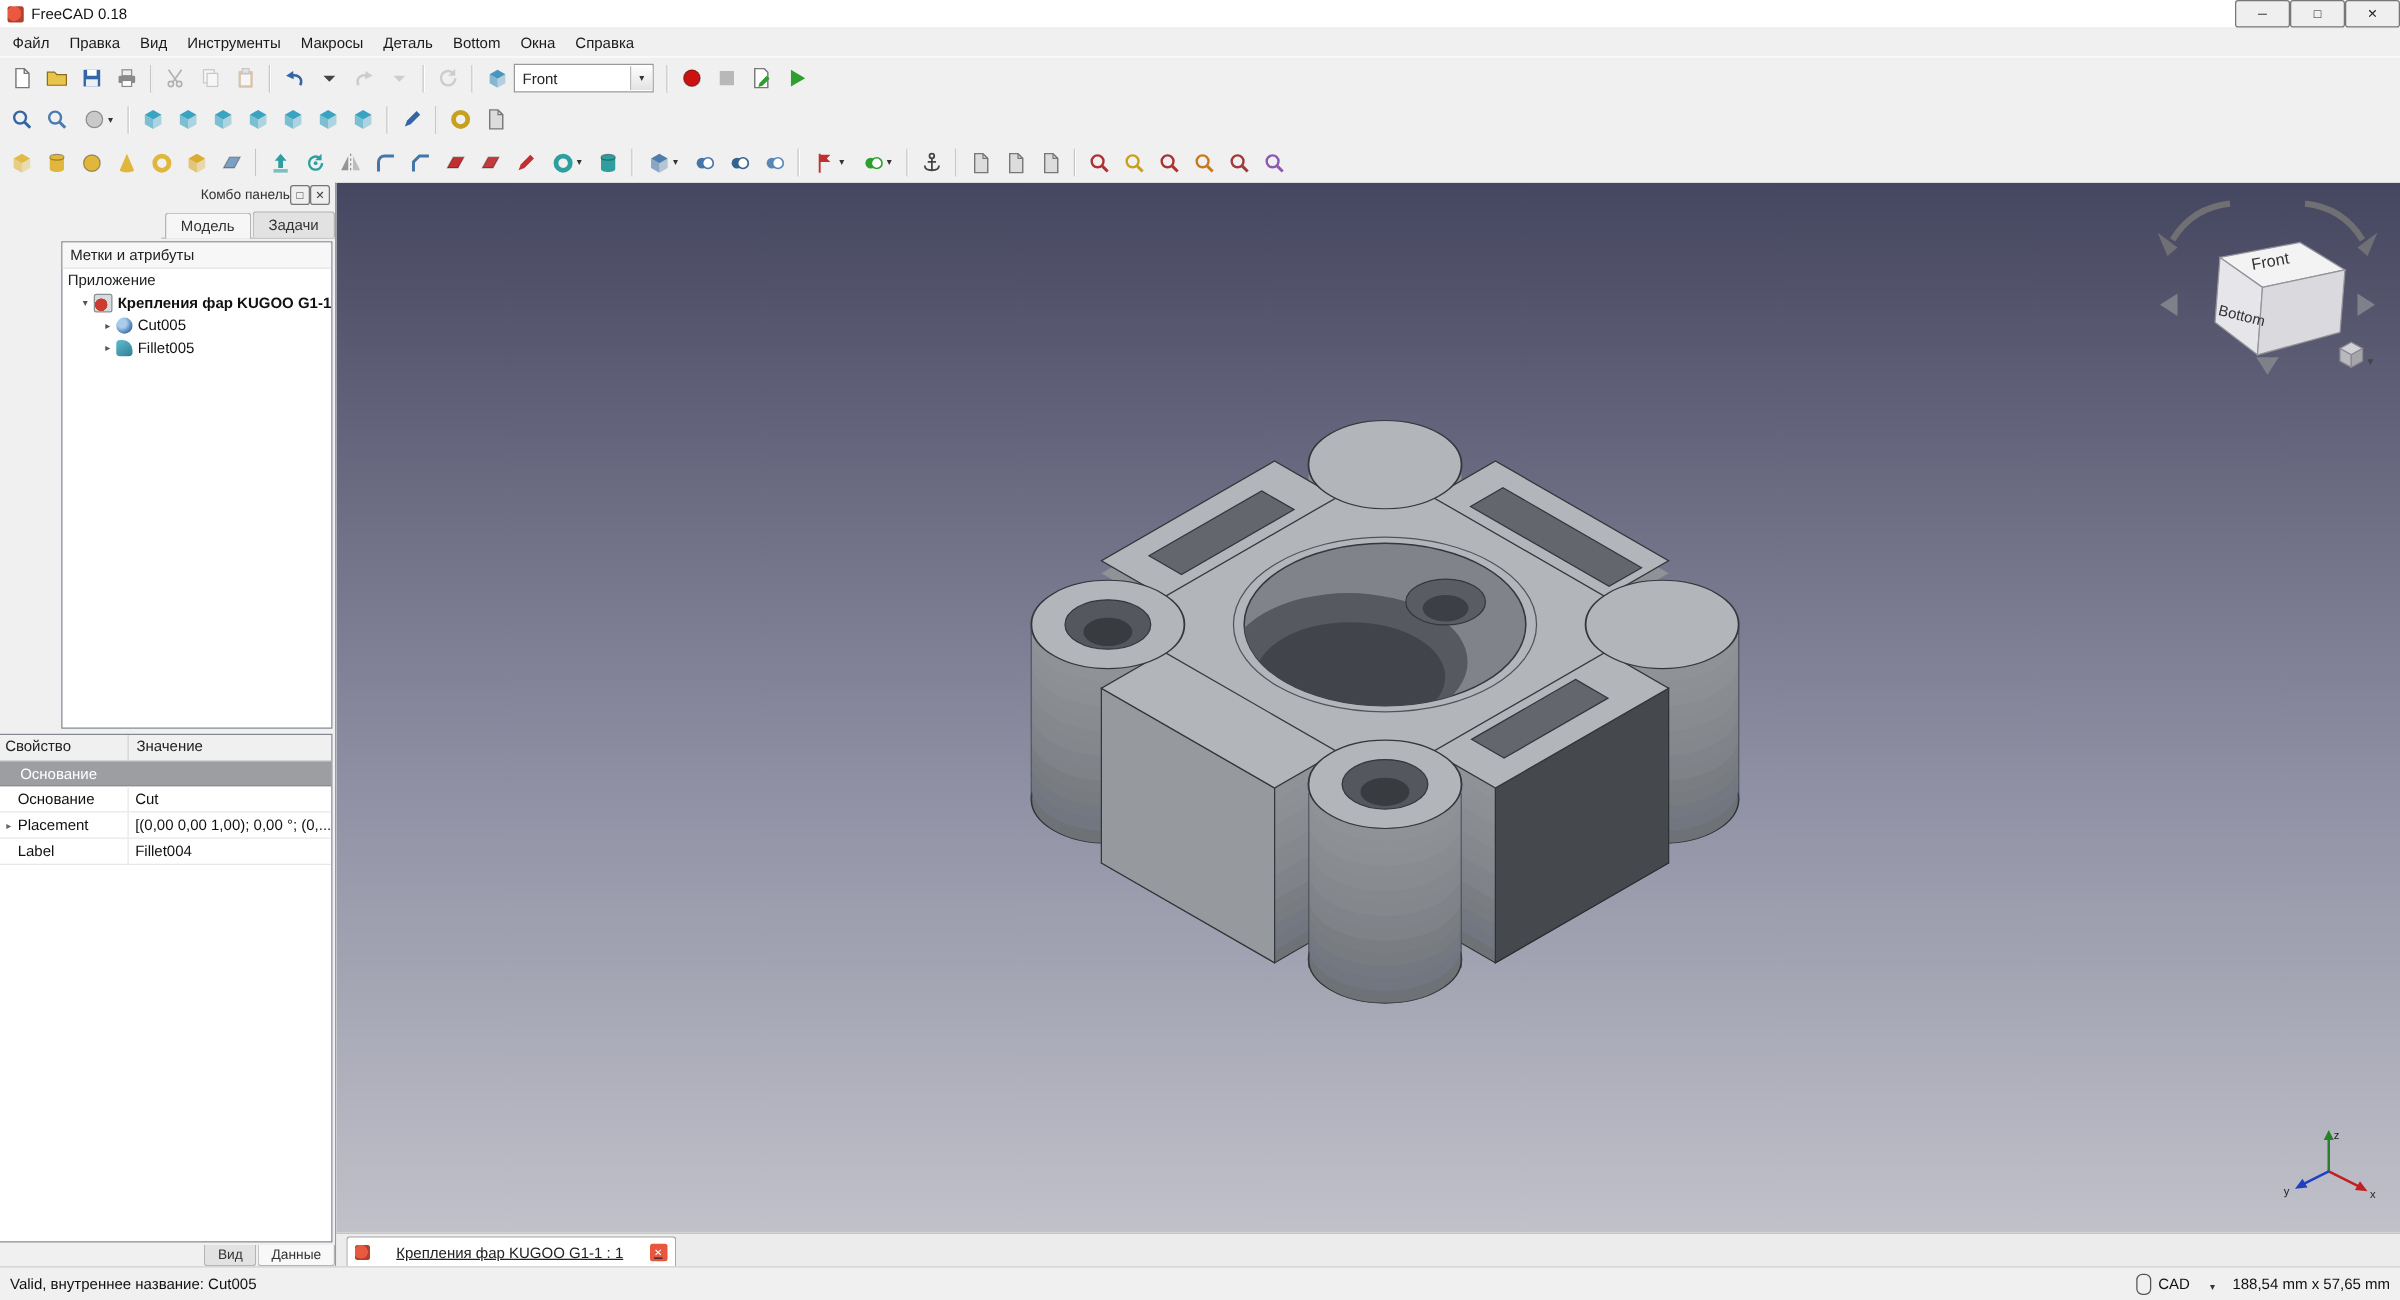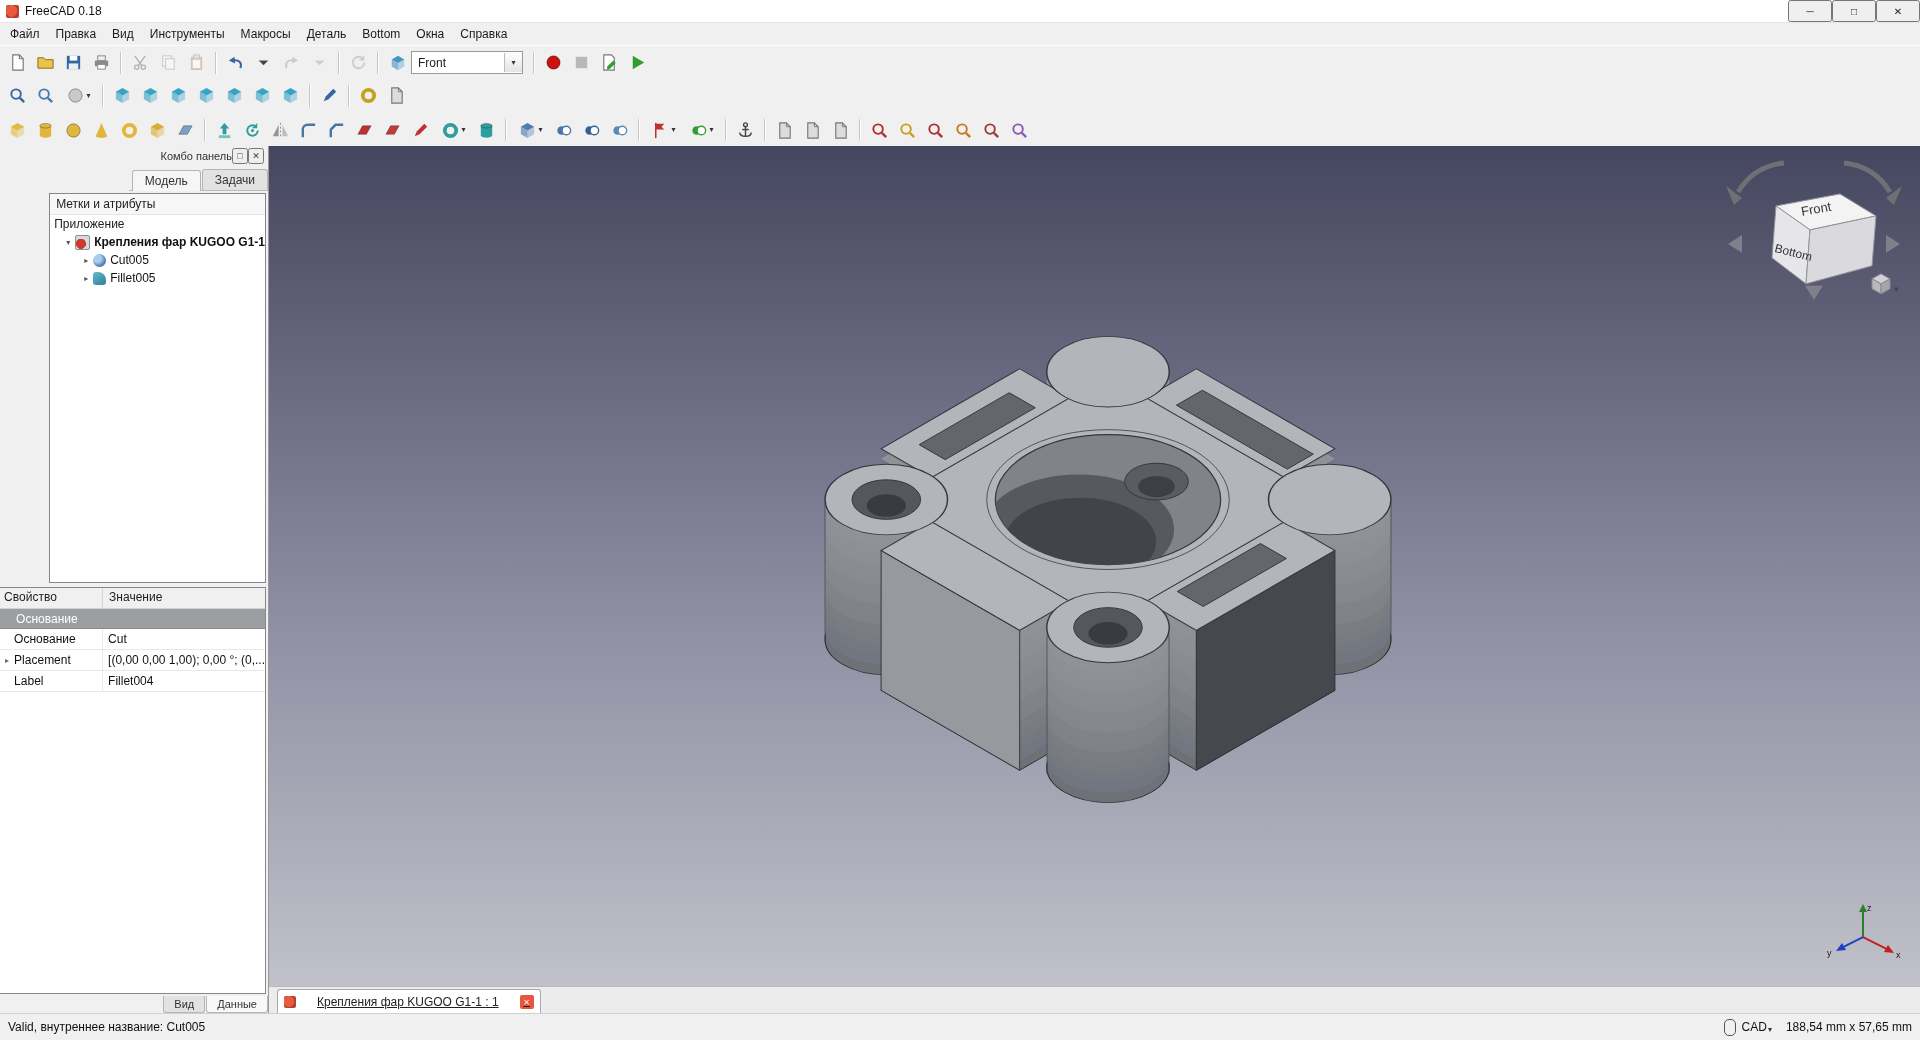--- a/index.html
+++ b/index.html
@@ -67,21 +67,21 @@
   .main-right{position:absolute;left:269px;top:146px;right:0;bottom:26px;display:flex;flex-direction:column;}
   .viewport{flex:1;position:relative;overflow:hidden;}
   .viewport svg{position:absolute;inset:0;width:100%;height:100%;}
   .doc-tabbar{height:27px;background:#ececec;border-top:1px solid #b9b9b9;display:flex;align-items:flex-end;padding-left:8px;}
   .doc-tab{height:24px;display:flex;align-items:center;gap:21px;background:#ffffff;border:1px solid #a8a8a8;border-bottom:none;border-radius:3px 3px 0 0;padding:0 6px;font-size:12px;text-decoration:underline;}
   .tab-close{width:14px;height:14px;background:#e8563f;color:#fff;font-size:8px;display:flex;align-items:center;justify-content:center;border-radius:2px;}
   
   .statusbar{position:absolute;left:0;right:0;bottom:0;height:26px;background:#f0f0f0;border-top:1px solid #d0d0d0;display:flex;align-items:center;padding:0 8px;font-size:12px;color:#111;}
   .statusbar .sp{flex:1;}
   .mouse-ico{width:10px;height:15px;border:1.5px solid #555;border-radius:5px;margin-right:6px;position:relative;}
-  .nav-style{display:flex;align-items:flex-end;gap:1px;margin-right:14px;}
+  .nav-style{display:flex;align-items:flex-end;gap:16px;margin-right:14px;}
   .dims{font-size:12px;}
   .iso *{vector-effect:non-scaling-stroke;}
 </style>
 </head>
 <body>
 
 <svg width="0" height="0" style="position:absolute">
   <defs>
     <symbol id="i-page" viewBox="0 0 20 20">
         <path d="M5 2h7l4 4v12H5z" fill="#fff" stroke="#777" stroke-width="1.2"></path>

